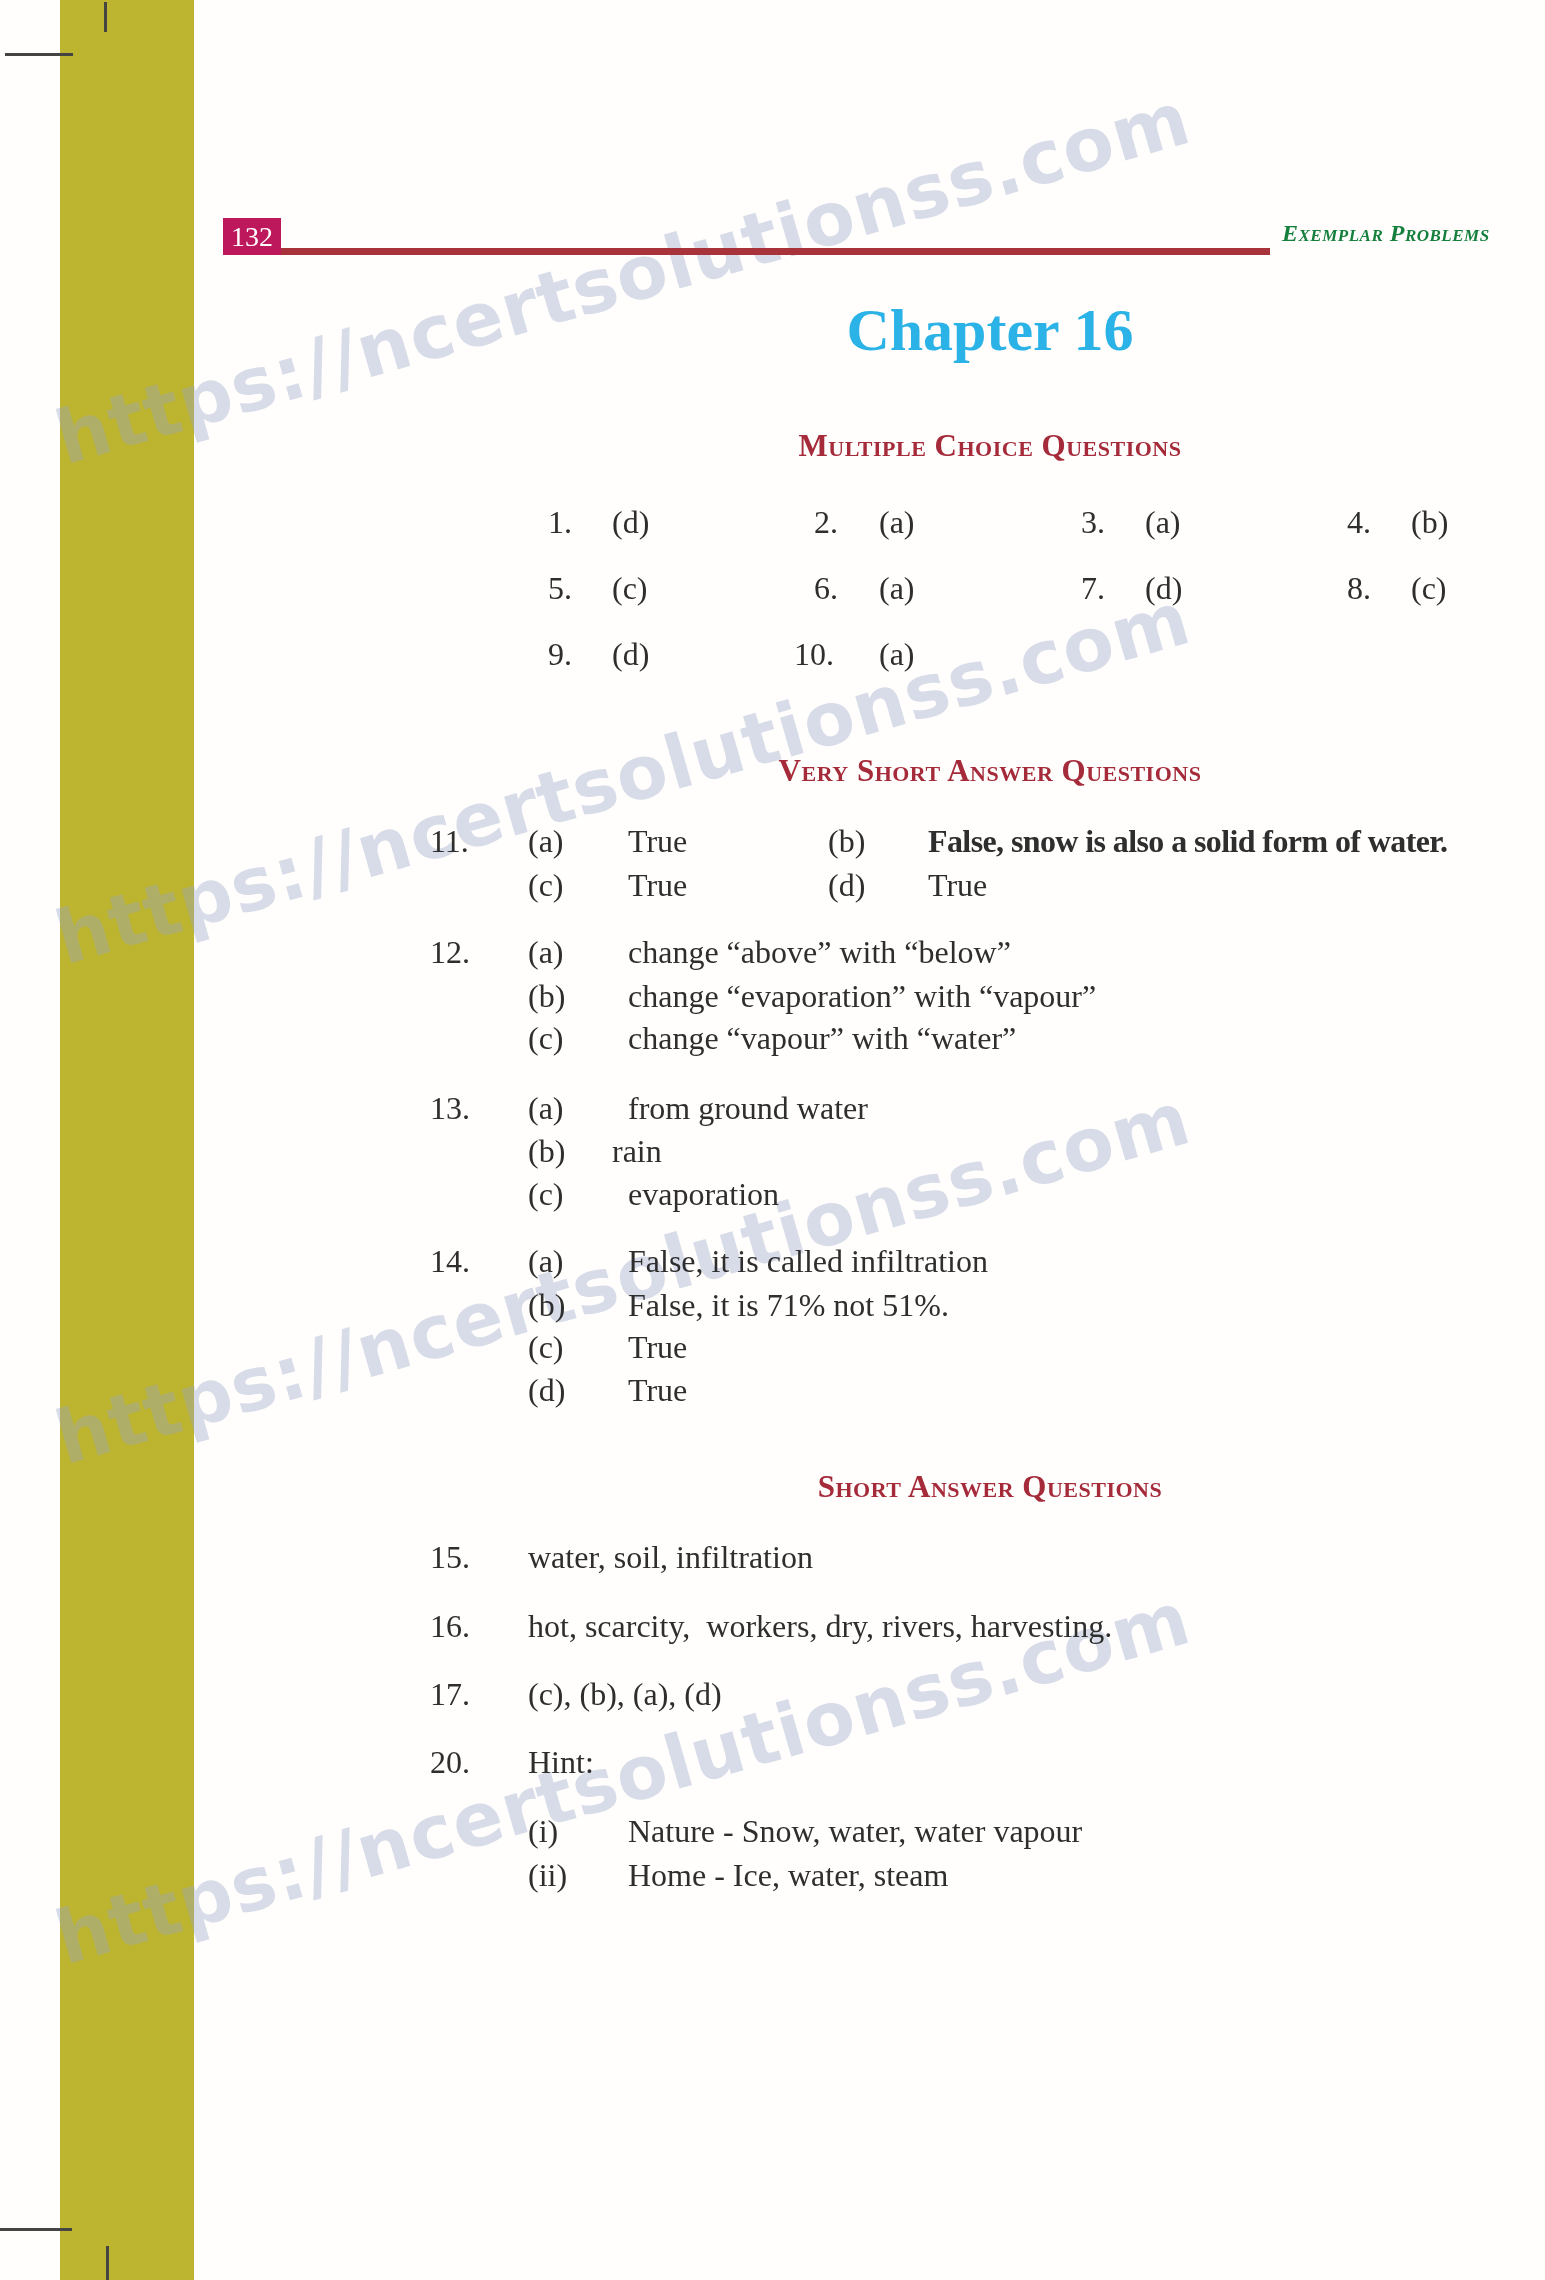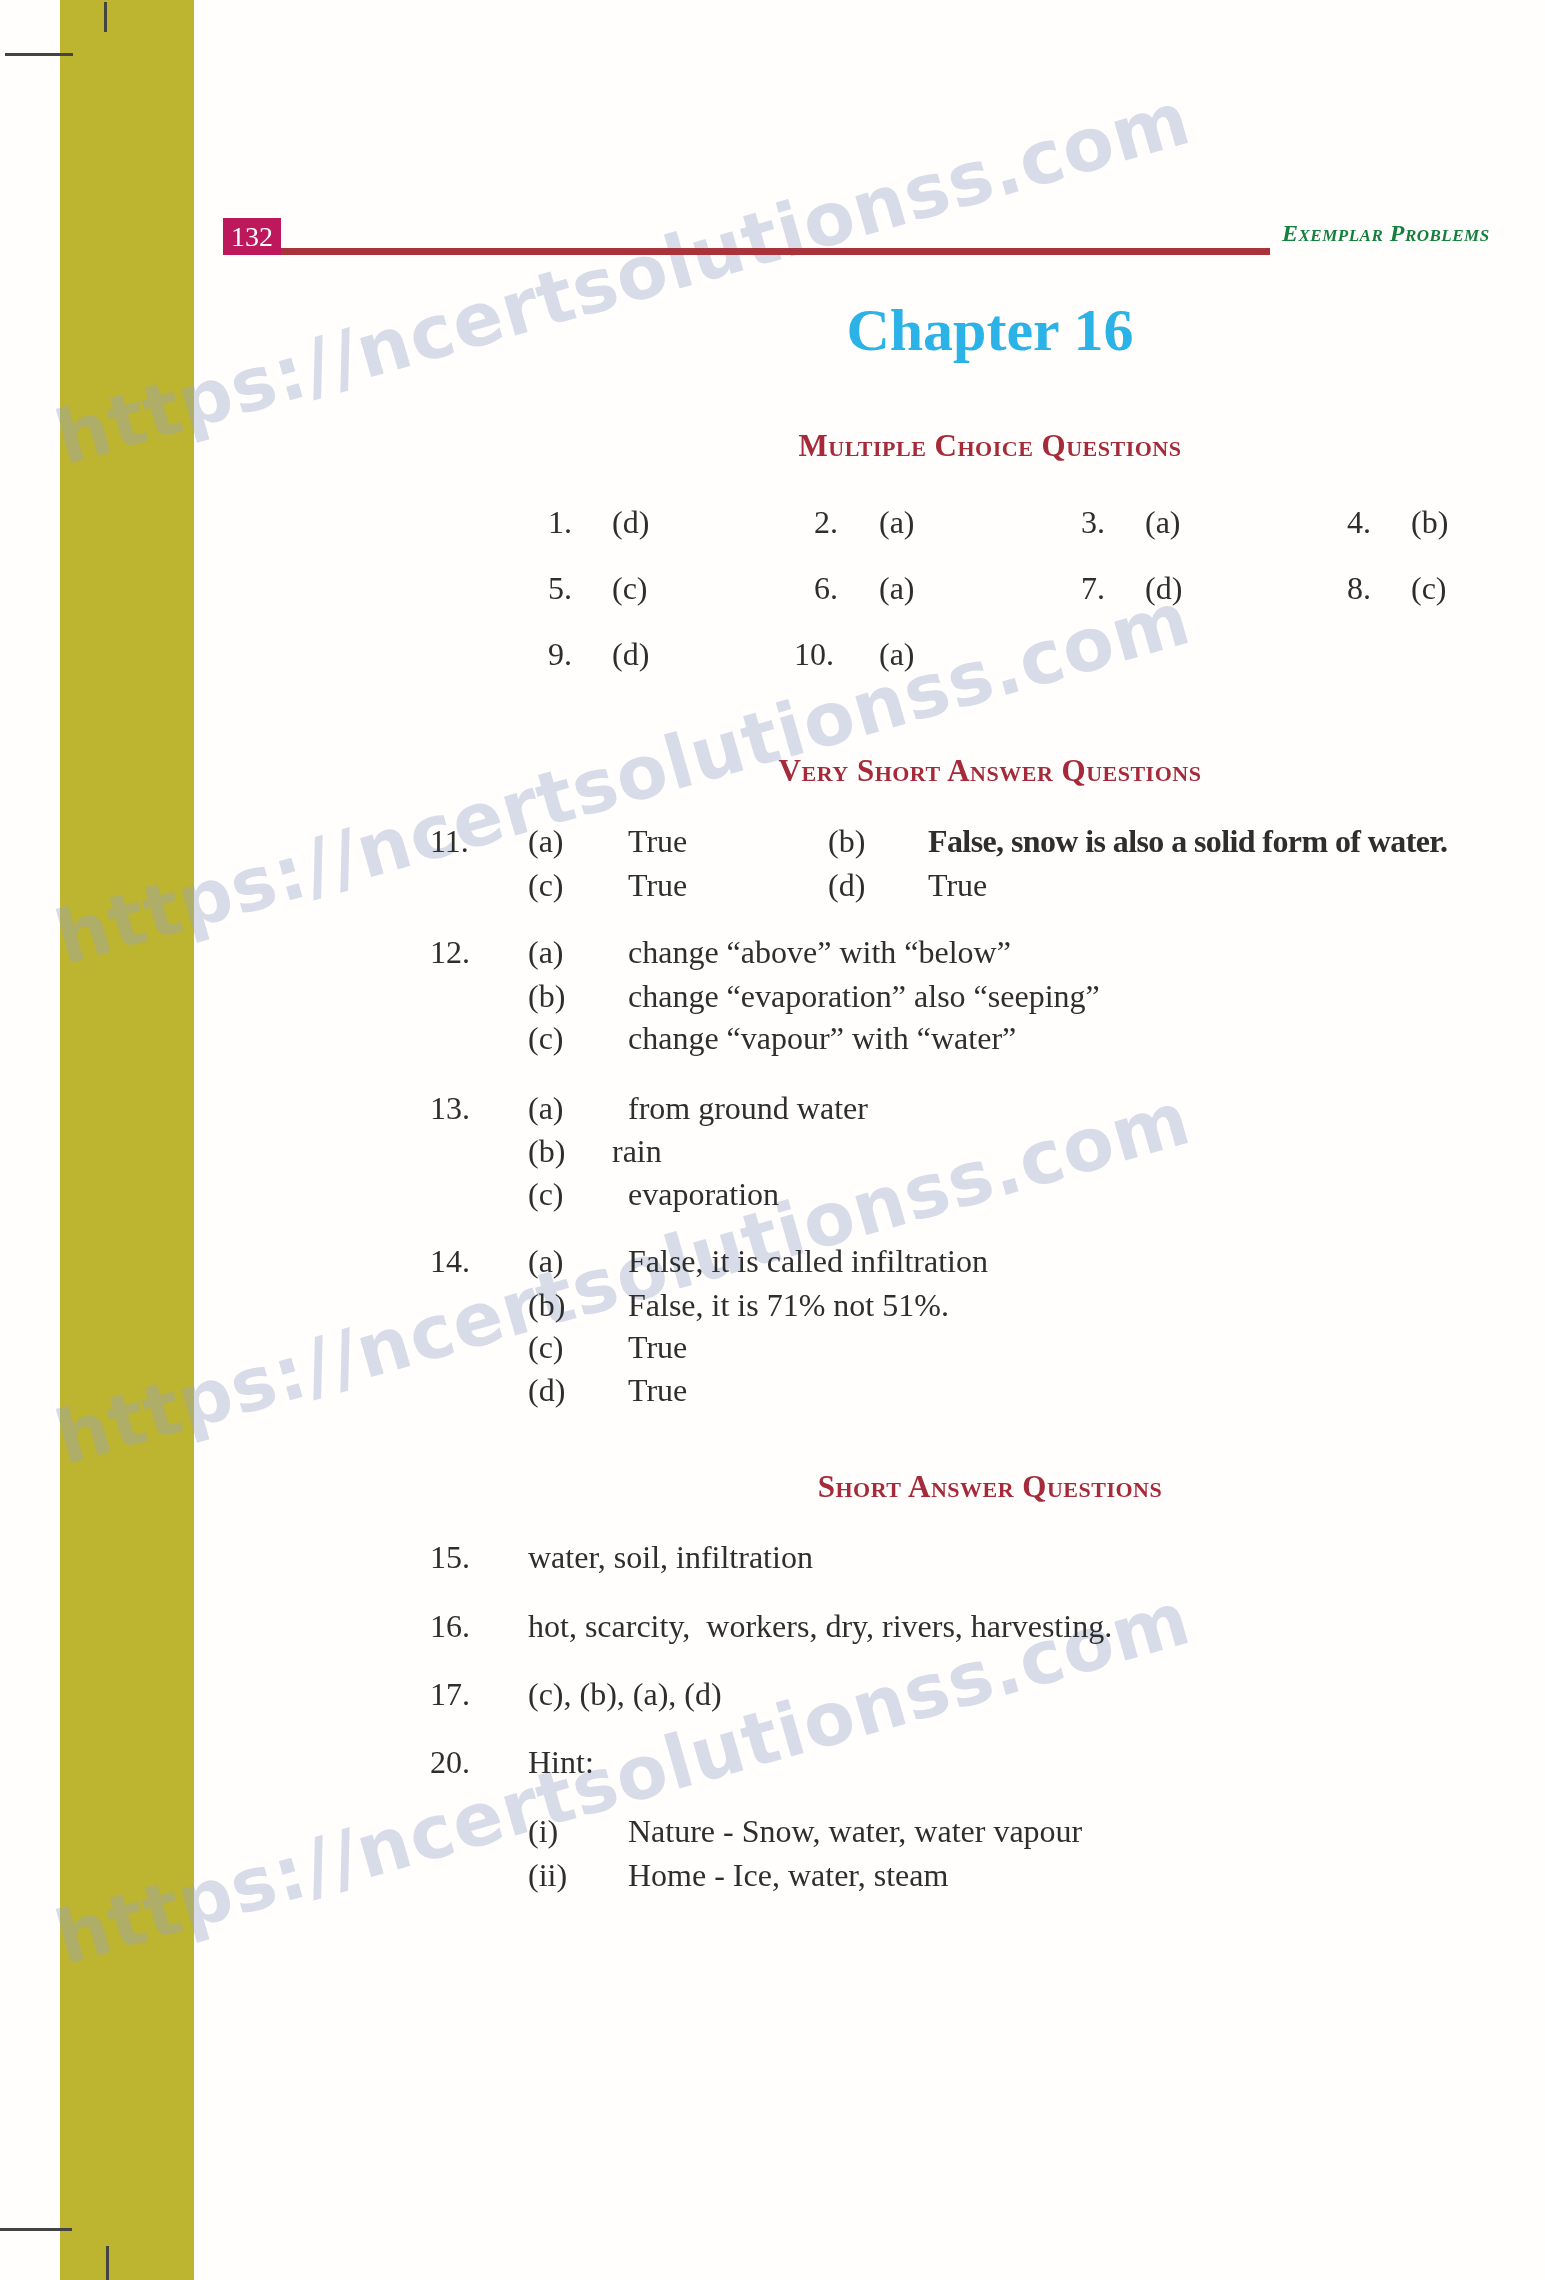--- a/index.html
+++ b/index.html
@@ -109,21 +109,21 @@
   <span class="text" style="left:628px; top:865px;">True</span>
   <span class="text" style="left:828px; top:865px;">(d)</span>
   <span class="text" style="left:928px; top:865px;">True</span>
 </div>
 
 <div>
   <span class="text" style="left:430px; top:932px;text-align:center;">12.</span>
   <span class="text" style="left:528px; top:932px;">(a)</span>
   <span class="text" style="left:628px; top:932px;">change “above” with “below”</span>
   <span class="text" style="left:528px; top:976px;">(b)</span>
-  <span class="text" style="left:628px; top:976px;">change “evaporation” also “seeping”</span>
+  <span class="text" style="left:628px; top:976px;">change “evaporation” with “vapour”</span>
   <span class="text" style="left:528px; top:1018px;">(c)</span>
   <span class="text" style="left:628px; top:1018px;">change “vapour” with “water”</span>
 </div>
 
 <div>
   <span class="text" style="left:430px; top:1088px;">13.</span>
   <span class="text" style="left:528px; top:1088px;">(a)</span>
   <span class="text" style="left:628px; top:1088px;">from ground water</span>
   <span class="text" style="left:528px; top:1131px;">(b)</span>
   <span class="text" style="left:612px; top:1131px;">rain</span>

